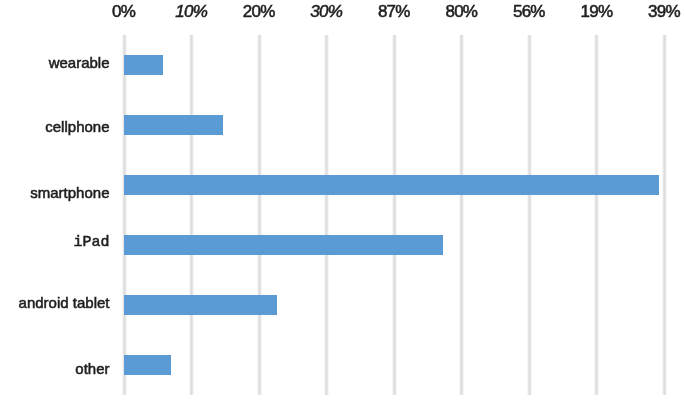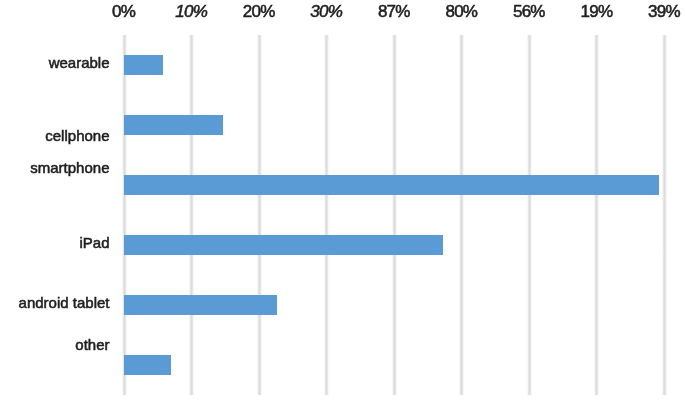--- a/index.html
+++ b/index.html
@@ -58,19 +58,19 @@
   <div class="tick-label" style="left: 191.537px; top: 3.1px; color: rgb(31, 31, 31); font-style: italic;">10%</div>
   <div class="tick-label" style="left: 259.075px; top: 3.1px; color: rgb(31, 31, 31);">20%</div>
   <div class="tick-label" style="left: 326.612px; top: 3.1px; color: rgb(31, 31, 31); font-style: italic;">30%</div>
   <div class="tick-label" style="left: 394.15px; top: 3.1px; color: rgb(31, 31, 31);">87%</div>
   <div class="tick-label" style="left: 461.688px; top: 3.1px; color: rgb(31, 31, 31);">80%</div>
   <div class="tick-label" style="left: 529.225px; top: 3.1px; color: rgb(31, 31, 31);">56%</div>
   <div class="tick-label" style="left: 596.762px; top: 3.1px; color: rgb(31, 31, 31);">19%</div>
   <div class="tick-label" style="left: 664.3px; top: 3.1px; color: rgb(31, 31, 31);">39%</div>
 
   <div class="axis-label" style="right: 575.5px; top: 54.7px; color: rgb(31, 31, 31);">wearable</div>
-  <div class="axis-label" style="right: 575.5px; top: 128px; color: rgb(31, 31, 31);">cellphone</div>
-  <div class="axis-label" style="right: 575.5px; top: 160px; color: rgb(31, 31, 31);">smartphone</div>
-  <div class="axis-label" style="right: 575.5px; top: 234.7px; color: rgb(31, 31, 31);">iPad</div>
+  <div class="axis-label" style="right: 575.5px; top: 119px; color: rgb(31, 31, 31);">cellphone</div>
+  <div class="axis-label" style="right: 575.5px; top: 185px; color: rgb(31, 31, 31);">smartphone</div>
+  <div class="axis-label" style="right: 575.5px; top: 234.7px; color: rgb(31, 31, 31); font-family: Liberation Mono, monospace;">iPad</div>
   <div class="axis-label" style="right: 575.5px; top: 294.7px; color: rgb(31, 31, 31);">android tablet</div>
-  <div class="axis-label" style="right: 575.5px; top: 337px; color: rgb(31, 31, 31);">other</div>
+  <div class="axis-label" style="right: 575.5px; top: 361px; color: rgb(31, 31, 31);">other</div>
 
 </div>
 
 </body></html>

